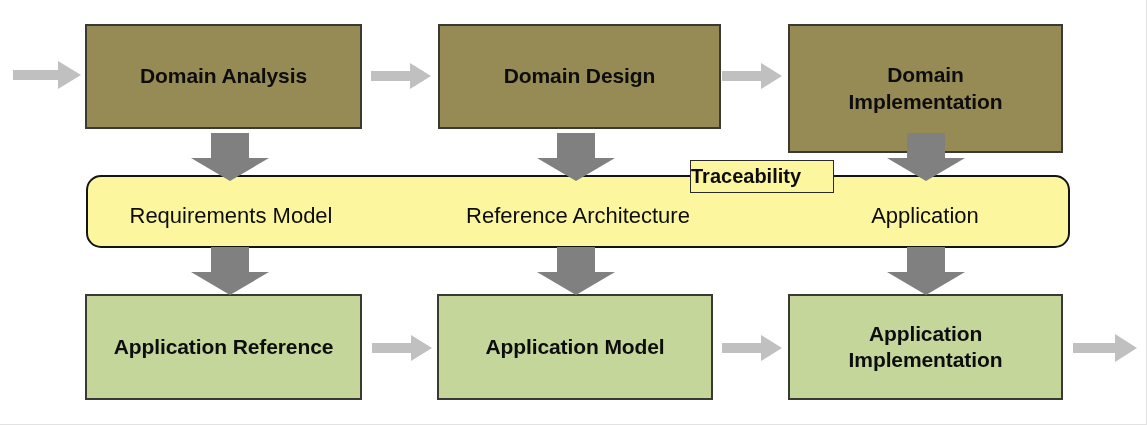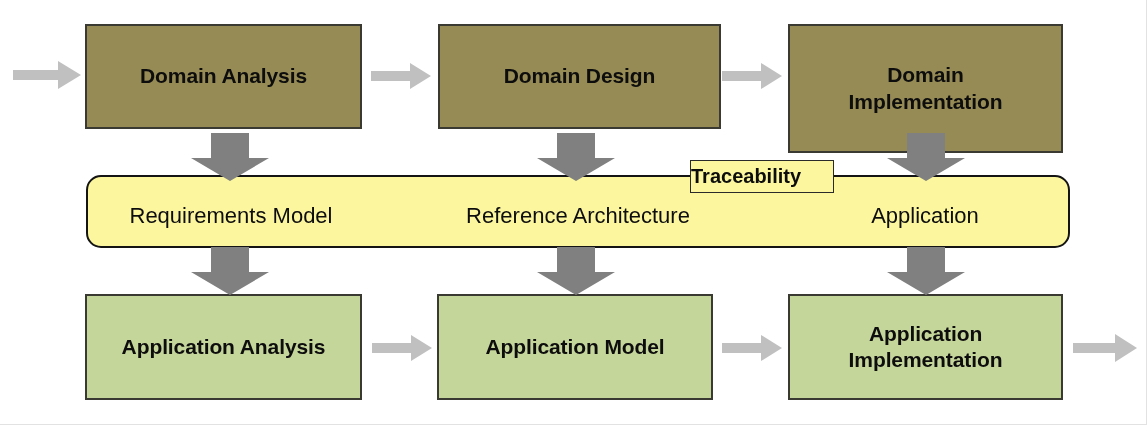--- a/index.html
+++ b/index.html
@@ -134,21 +134,21 @@
       <path d="M20,0 L58,0 L58,25 L78,25 L39,48 L0,25 L20,25 Z" fill="#808080"></path>
     </svg>
   </div>
   <div class="v-arrow" style="left:887px;top:247px;">
     <svg width="78" height="48" viewBox="0 0 78 48">
       <path d="M20,0 L58,0 L58,25 L78,25 L39,48 L0,25 L20,25 Z" fill="#808080"></path>
     </svg>
   </div>
 
   <div class="proc-box app-box" style="left:85px;top:294px;width:277px;height:106px;">
-    <span>Application Analysis</span>
+    <span>Application Reference</span>
   </div>
 
   <div class="h-arrow" style="left:372px;top:335px;">
     <svg width="60" height="26" viewBox="0 0 60 26">
       <path d="M0,8 L39,8 L39,0 L60,13 L39,26 L39,18 L0,18 Z" fill="#C0C0C0"></path>
     </svg>
   </div>
 
   <div class="proc-box app-box" style="left:437px;top:294px;width:276px;height:106px;">
     <span>Application Model</span>

